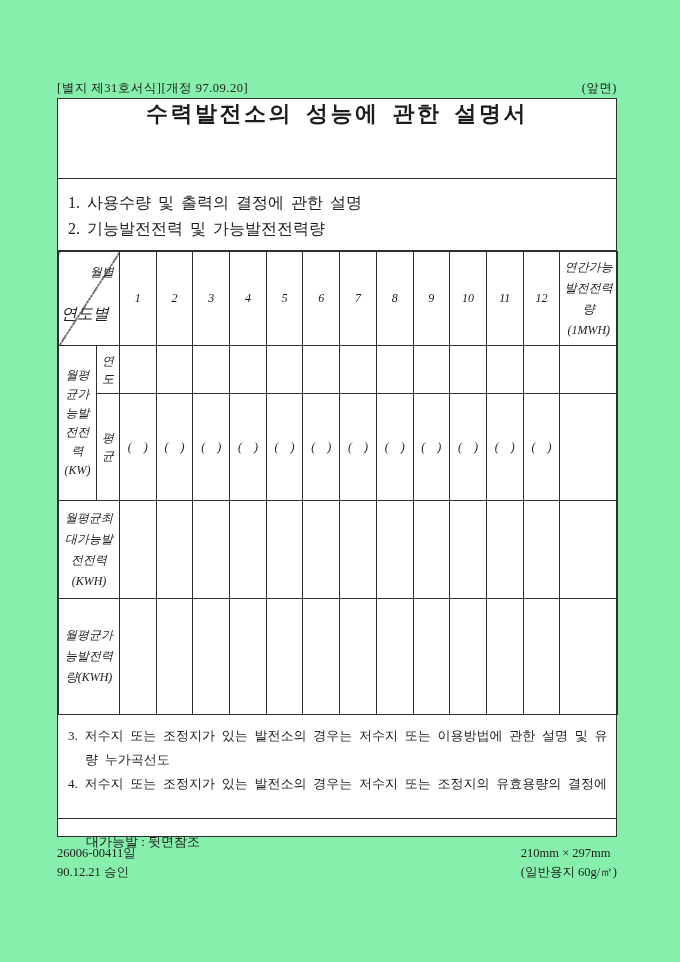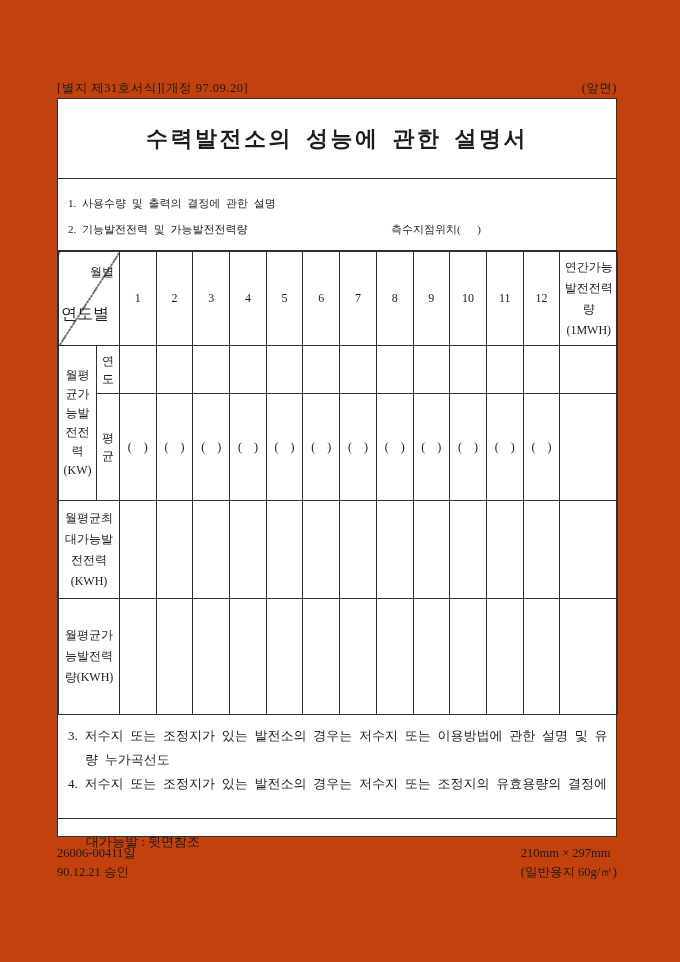--- a/index.html
+++ b/index.html
@@ -5,62 +5,63 @@
   * { margin:0; padding:0; box-sizing:border-box; }
   html,body { background:#ffffff; }
   body {
     font-family: "Liberation Serif", "DejaVu Serif", serif;
     color:#1c1c1c;
     -webkit-font-smoothing:antialiased;
   }
   .page {
     position:relative;
     width:680px; height:962px;
-    background:#c2410c;
+    background:#86efac;
     overflow:hidden;
   }
   
   .top-caption {
     position:absolute; left:57px; top:80px; width:560px;
     display:flex; justify-content:space-between;
     font-size:12.5px; letter-spacing:0.5px;
   }
   
   .form-box {
     position:absolute; left:57px; top:98px;
     width:560px; height:739px;
     border:1px solid #2e2e2e;
     background:#ffffff;
   }
   .sec-title {
     height:80px;
     border-bottom:1px solid #2e2e2e;
-    display:flex; align-items:center; justify-content:center;
+    display:flex; justify-content:center;
   }
   .form-title {
     font-size:22px; font-weight:bold;
     letter-spacing:2.5px; word-spacing:5px;
   }
   .sec-items {
     position:relative;
     height:72px;
     border-bottom:1px solid #2e2e2e;
     padding:11px 0 0 10px;
-    font-size:11px; line-height:26px;
+    font-size:16px; line-height:26px;
     word-spacing:3px;
   }
   .gauge-loc {
     position:absolute; left:333px; top:37px;
     white-space:pre; word-spacing:0;
   }
   
   table.perf {
     width:100%;
     border-collapse:collapse;
     table-layout:fixed;
+    font-style:italic;
   }
   table.perf td {
     border:1px solid #2e2e2e;
     text-align:center; vertical-align:middle;
     font-size:12px;
     overflow:hidden;
   }
   .pre { white-space:pre-line; }
   td.corner {
     position:relative;
@@ -114,21 +115,20 @@
 
   <div class="form-box">
 
     <div class="sec-title">
       <div class="form-title">수력발전소의 성능에 관한 설명서</div>
     </div>
 
     <div class="sec-items">
       <div>1. 사용수량 및 출력의 결정에 관한 설명</div>
       <div>2. 기능발전전력 및 가능발전전력량</div>
-      <span class="gauge-loc">측수지점위치(      )</span>
     </div>
 
     <table class="perf">
       <colgroup>
         <col style="width:38px">
           <col style="width:23px">
         <col style="width:36.7px">
           <col style="width:36.7px">
           <col style="width:36.7px">
         <col style="width:36.7px">

